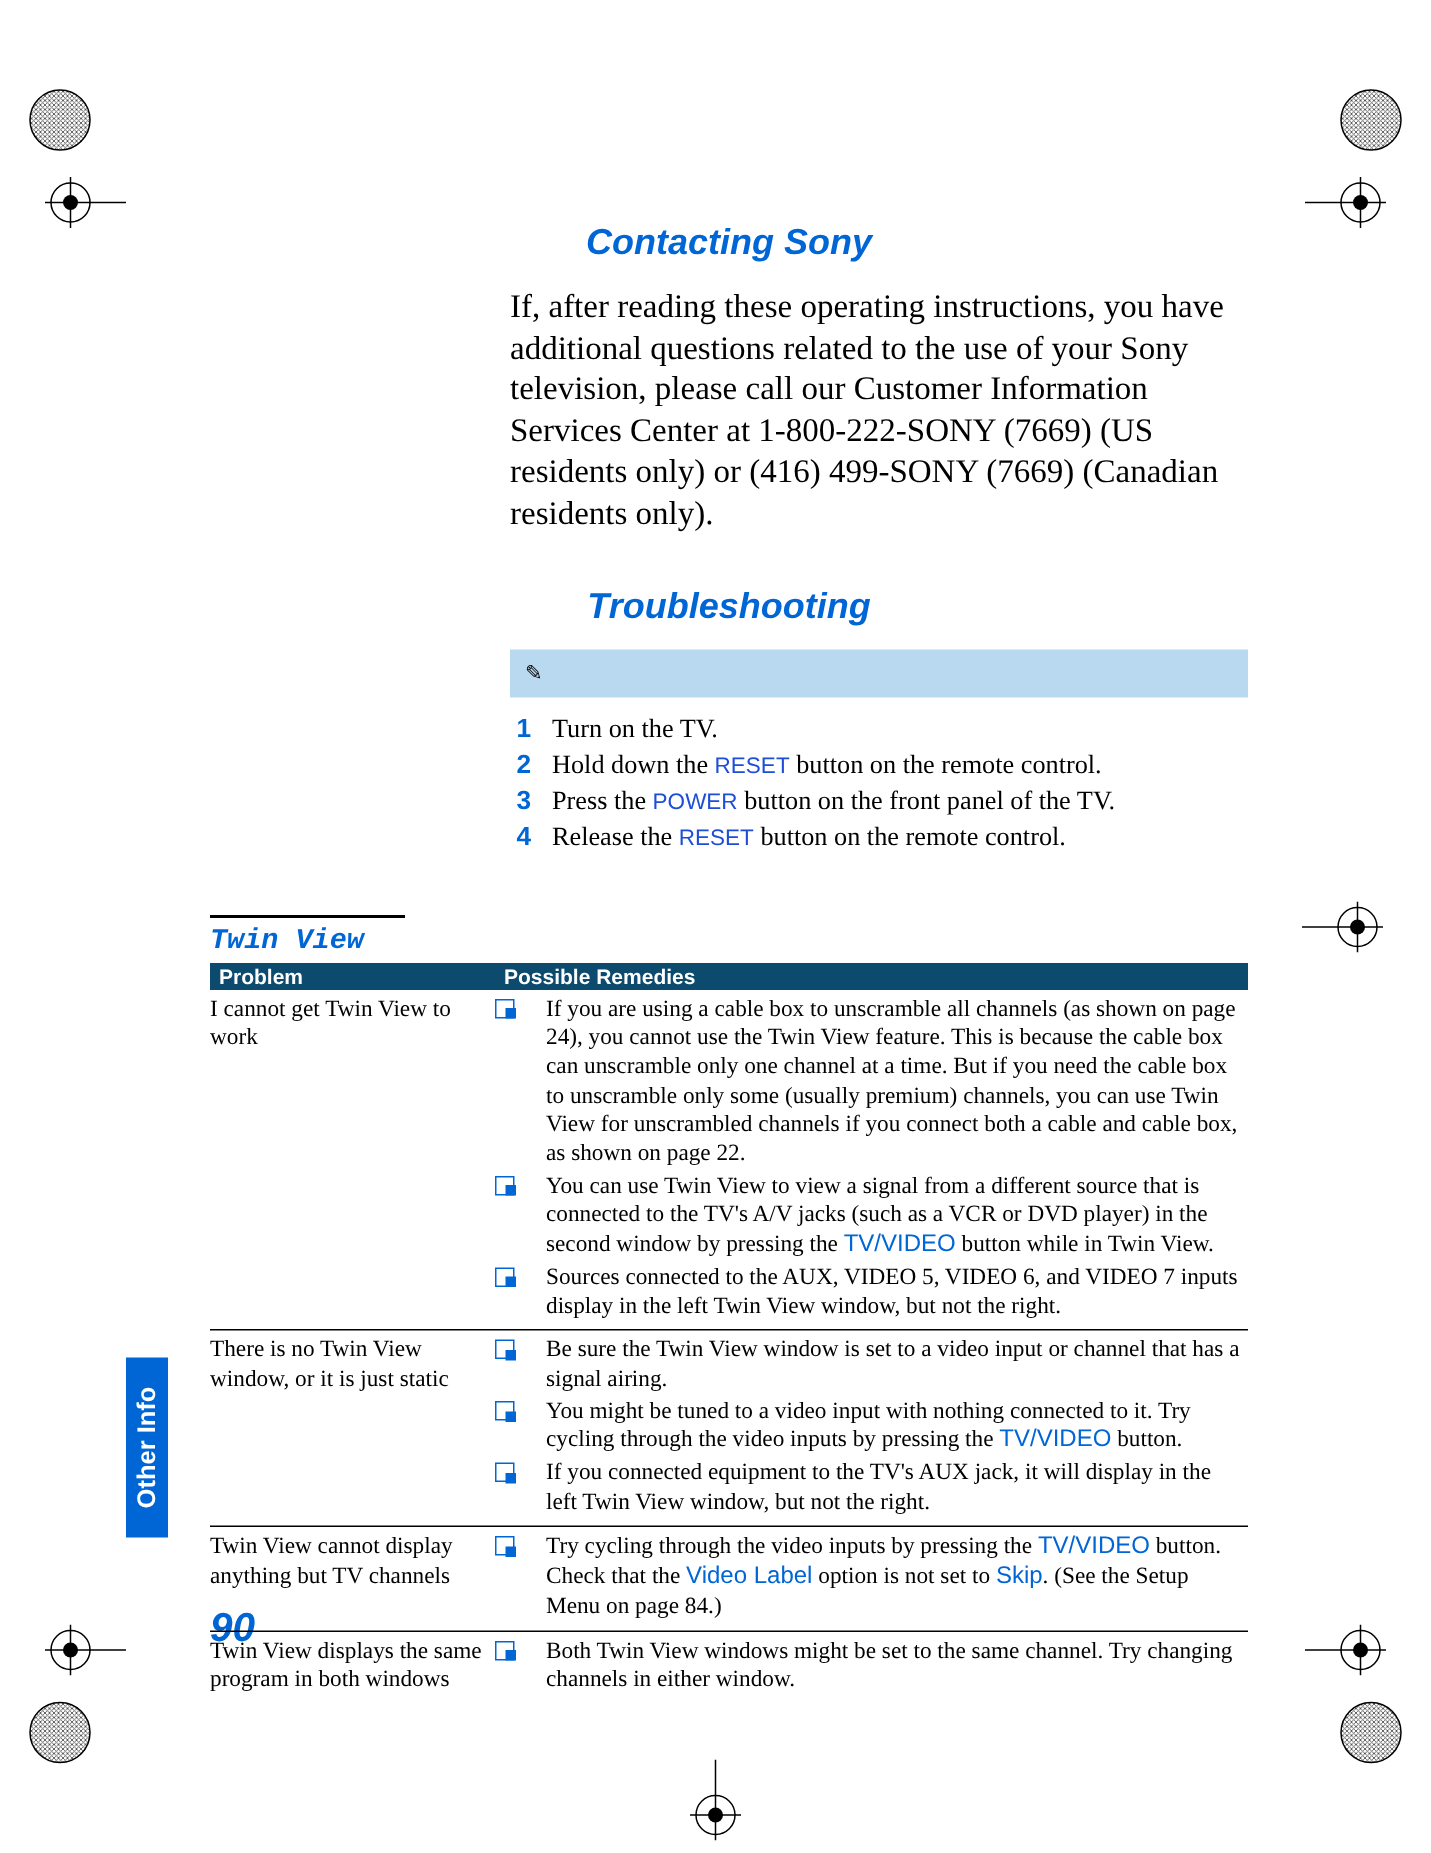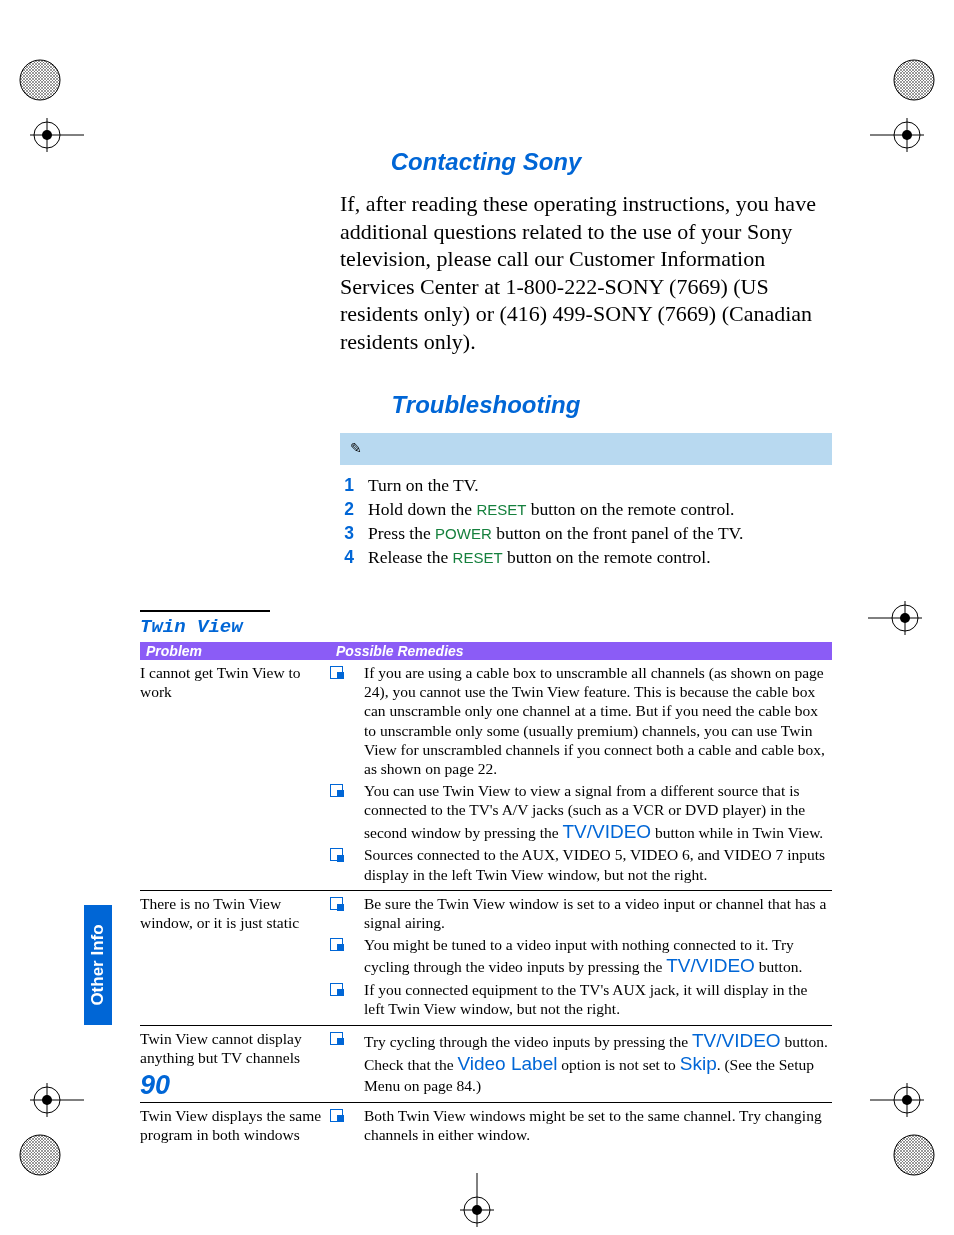--- a/index.html
+++ b/index.html
@@ -66,21 +66,21 @@
   }
   .ol-num {
     font-family: "Trebuchet MS", "Segoe UI", Arial, sans-serif;
     font-weight: bold;
     color: #0066d6;
     width: 14px;
     text-align: right;
   }
   .blue-sc {
     font-family: "Trebuchet MS", "Segoe UI", Arial, sans-serif;
-    color: #15803d;
+    color: #1d4ed8;
     font-size: 15px;
   }
 
   .subhead-wrap {
     margin-top: 42px;
   }
   .subhead-rule {
     border-top: 2px solid #000;
     width: 130px;
     margin-bottom: 4px;
@@ -93,24 +93,23 @@
     font-size: 19px;
     margin-bottom: 4px;
   }
 
   .tbl {
     width: 100%;
     border-collapse: collapse;
     font-size: 15.5px;
   }
   .tbl thead th {
-    background: #8b5cf6;
+    background: #0c4a6e;
     color: #fff;
     font-family: "Trebuchet MS", "Segoe UI", Arial, sans-serif;
-    font-style: italic;
     font-weight: bold;
     text-align: left;
     padding: 1px 6px;
     font-size: 14px;
   }
   .tbl thead th:first-child { width: 190px; }
   .tbl tbody td {
     vertical-align: top;
     padding: 3px 4px 4px 0;
     border-bottom: 1px solid #000;
@@ -139,21 +138,21 @@
     bottom: -1.5px;
     width: 7px;
     height: 7px;
     background: #0066d6;
   }
   .remedy-text { flex: 1 1 auto; }
 
   .blue-term {
     font-family: "Trebuchet MS", "Segoe UI", Arial, sans-serif;
     color: #0066d6;
-    font-size: 19px;
+    font-size: 16px;
   }
 
   .side-tab {
     position: absolute;
     left: 84px;
     top: 905px;
     width: 28px;
     height: 120px;
     background: #0066d6;
   }

